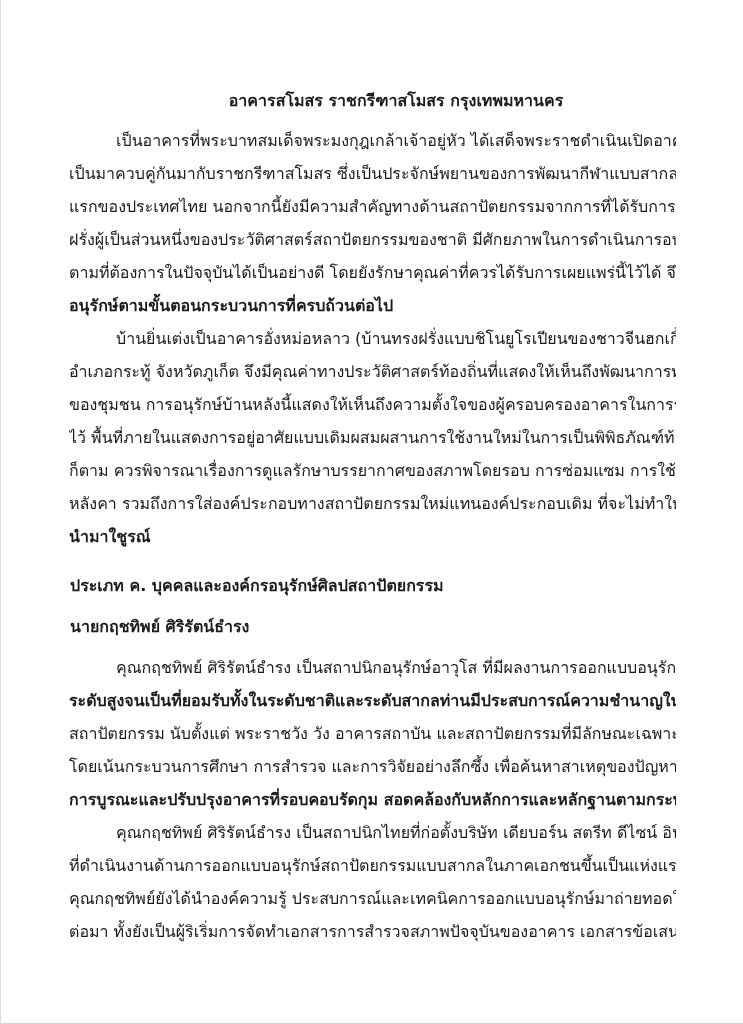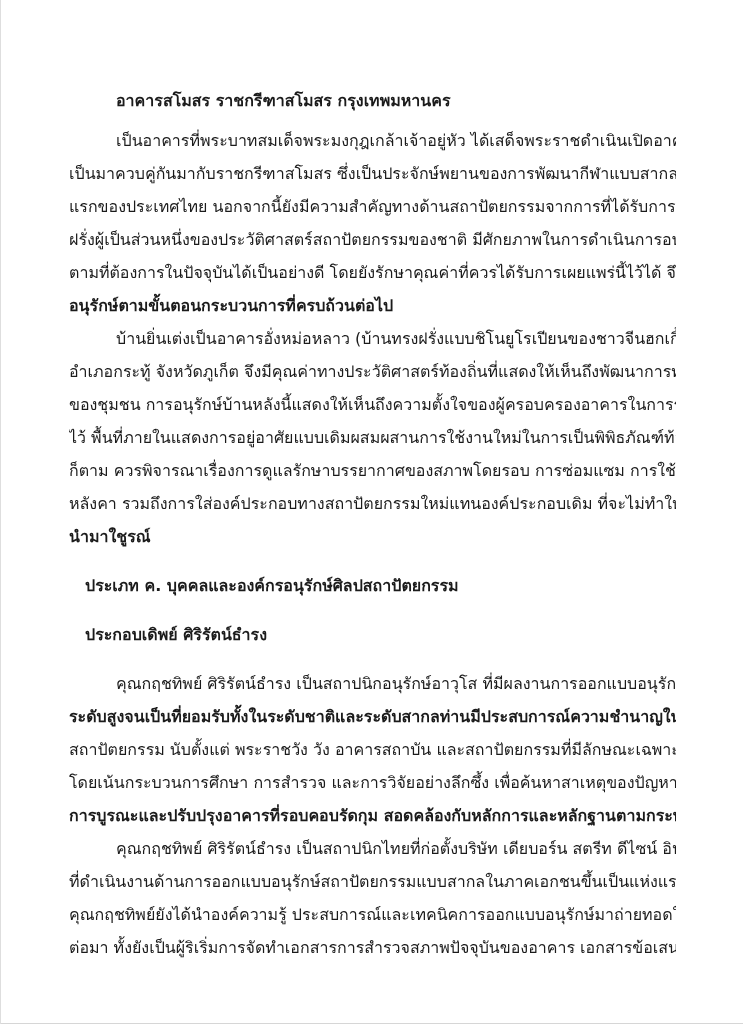--- a/index.html
+++ b/index.html
@@ -39,24 +39,25 @@
     text-align: left;
     text-align-last: left;
     font-weight: bold;
   }
   .title {
     font-weight: bold;
     padding-left: 47px;
     margin: 0 0 7px 0;
     white-space: nowrap;
     overflow: hidden;
+    text-align: center;
   }
   .heading {
     font-weight: bold;
-    margin: 16px;
+    margin: 1px;
     white-space: nowrap;
     overflow: hidden;
   }
   .para { margin: 0; }
   .mt-section  { margin-top: 15px; }
   .mt-heading  { margin-top: 16px; }
   .mt-sub      { margin-top: 8px; }
   .mt-para     { margin-top: 8px; }
 </style>
 </head>
@@ -81,21 +82,21 @@
     <div class="line">อำเภอกระทู้ จังหวัดภูเก็ต จึงมีคุณค่าทางประวัติศาสตร์ท้องถิ่นที่แสดงให้เห็นถึงพัฒนาการทางเศรษฐกิจและสังคม</div>
     <div class="line">ของชุมชน การอนุรักษ์บ้านหลังนี้แสดงให้เห็นถึงความตั้งใจของผู้ครอบครองอาคารในการรักษาสภาพเดิมของอาคาร</div>
     <div class="line">ไว้ พื้นที่ภายในแสดงการอยู่อาศัยแบบเดิมผสมผสานการใช้งานใหม่ในการเป็นพิพิธภัณฑ์ท้องถิ่นได้ค่อนข้างดี อย่างไร</div>
     <div class="line">ก็ตาม ควรพิจารณาเรื่องการดูแลรักษาบรรยากาศของสภาพโดยรอบ การซ่อมแซม การใช้วัสดุทดแทน เช่น วัสดุมุง</div>
     <div class="line">หลังคา รวมถึงการใส่องค์ประกอบทางสถาปัตยกรรมใหม่แทนองค์ประกอบเดิม ที่จะไม่ทำให้องค์ประกอบเดิมเสีย</div>
     <div class="line plain">นำมาใชูรณ์</div>
   </div>
 
   <div class="heading mt-heading">ประเภท ค. บุคคลและองค์กรอนุรักษ์ศิลปสถาปัตยกรรม</div>
 
-  <div class="heading mt-sub">ประกอบเดิพย์ ศิริรัตน์ธำรง</div>
+  <div class="heading mt-sub">นายกฤชทิพย์ ศิริรัตน์ธำรง</div>
 
   <div class="para mt-para">
     <div class="line first">คุณกฤชทิพย์ ศิริรัตน์ธำรง เป็นสถาปนิกอนุรักษ์อาวุโส ที่มีผลงานการออกแบบอนุรักษ์อาคารที่มีคุณค่า</div>
     <div class="line plain">ระดับสูงจนเป็นที่ยอมรับทั้งในระดับชาติและระดับสากลท่านมีประสบการณ์ความชำนาญในงานอนุรักษ์</div>
     <div class="line">สถาปัตยกรรม นับตั้งแต่ พระราชวัง วัง อาคารสถาบัน และสถาปัตยกรรมที่มีลักษณะเฉพาะ เป็นดำเนินงานอนุรักษ์</div>
     <div class="line">โดยเน้นกระบวนการศึกษา การสำรวจ และการวิจัยอย่างลึกซึ้ง เพื่อค้นหาสาเหตุของปัญหาที่แท้จริง จนนำไปสู่งาน</div>
     <div class="line plain">การบูรณะและปรับปรุงอาคารที่รอบคอบรัดกุม สอดคล้องกับหลักการและหลักฐานตามกระบวนการศึกษาที่ถูกต้อง</div>
   </div>
 
   <div class="para">

